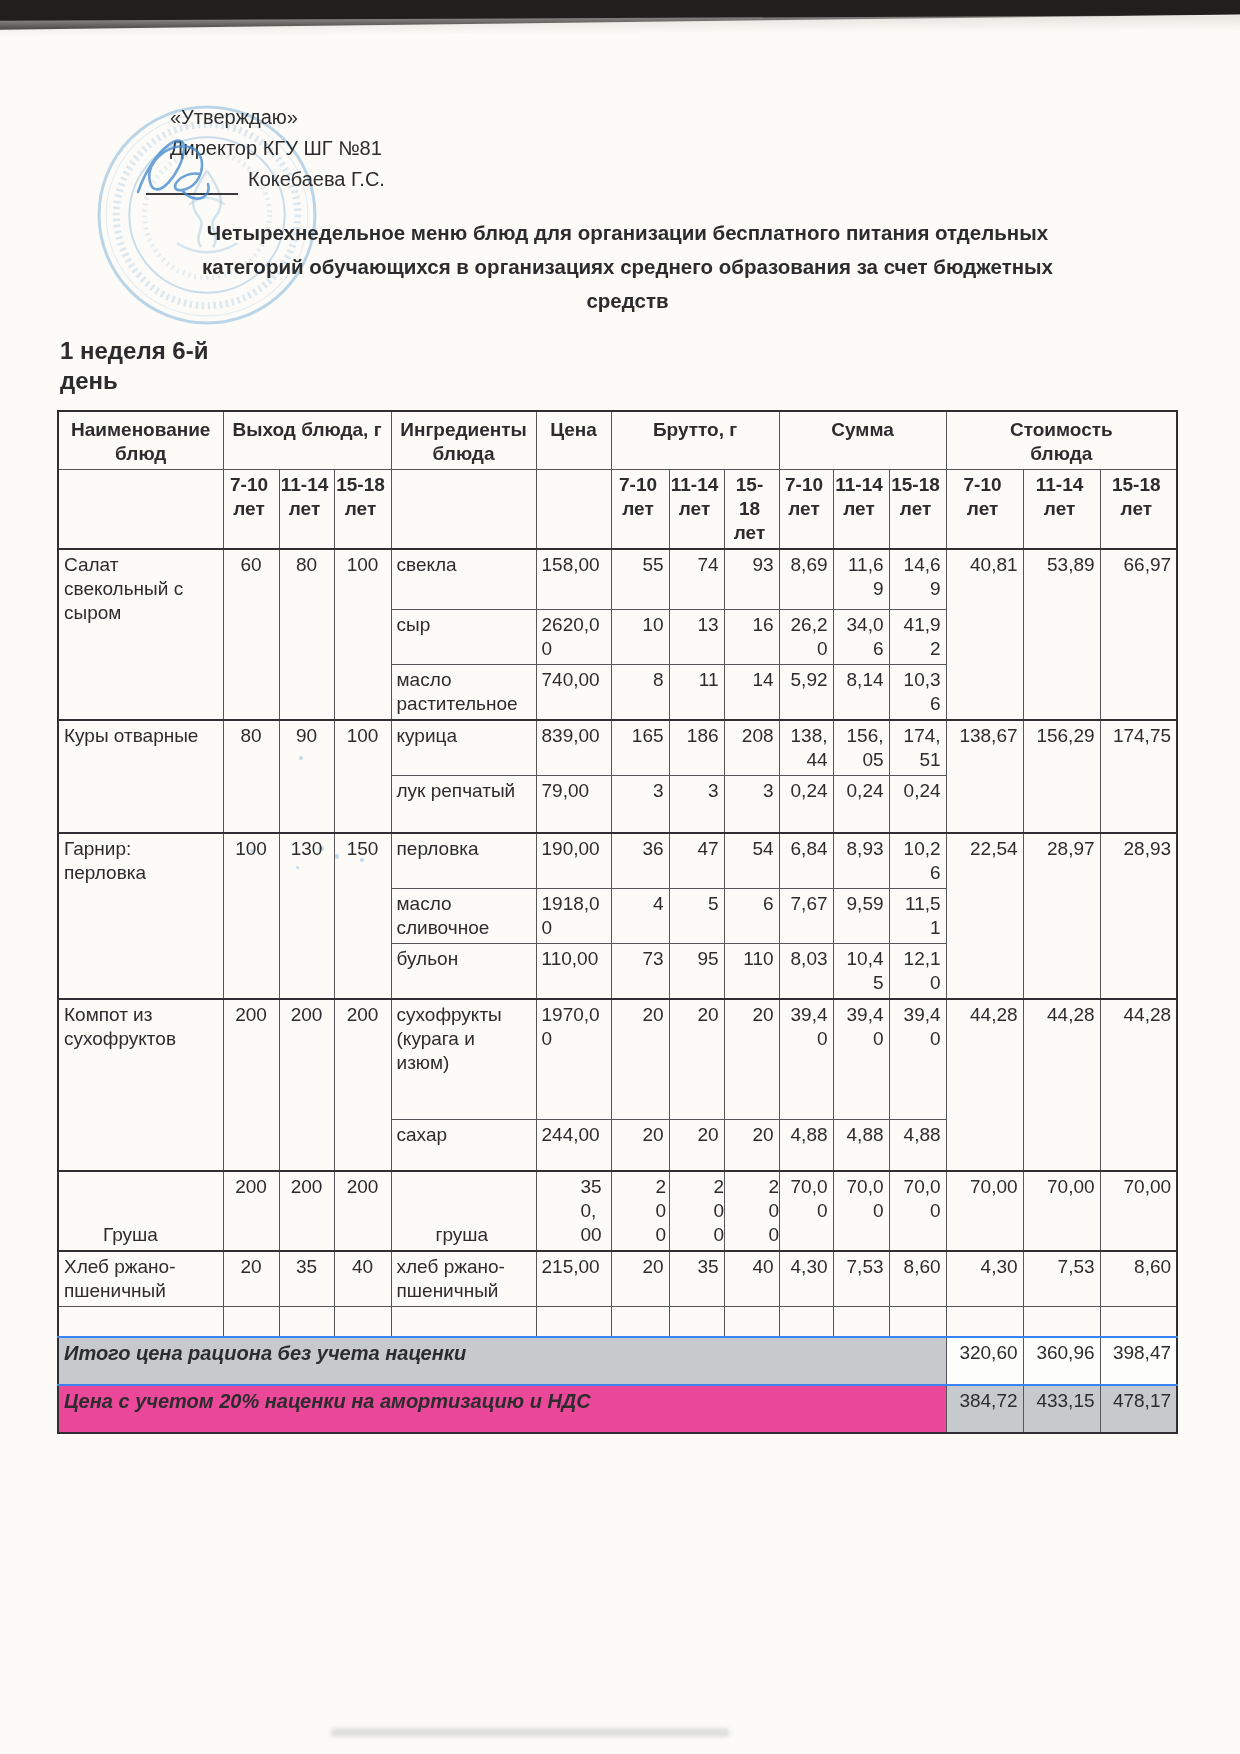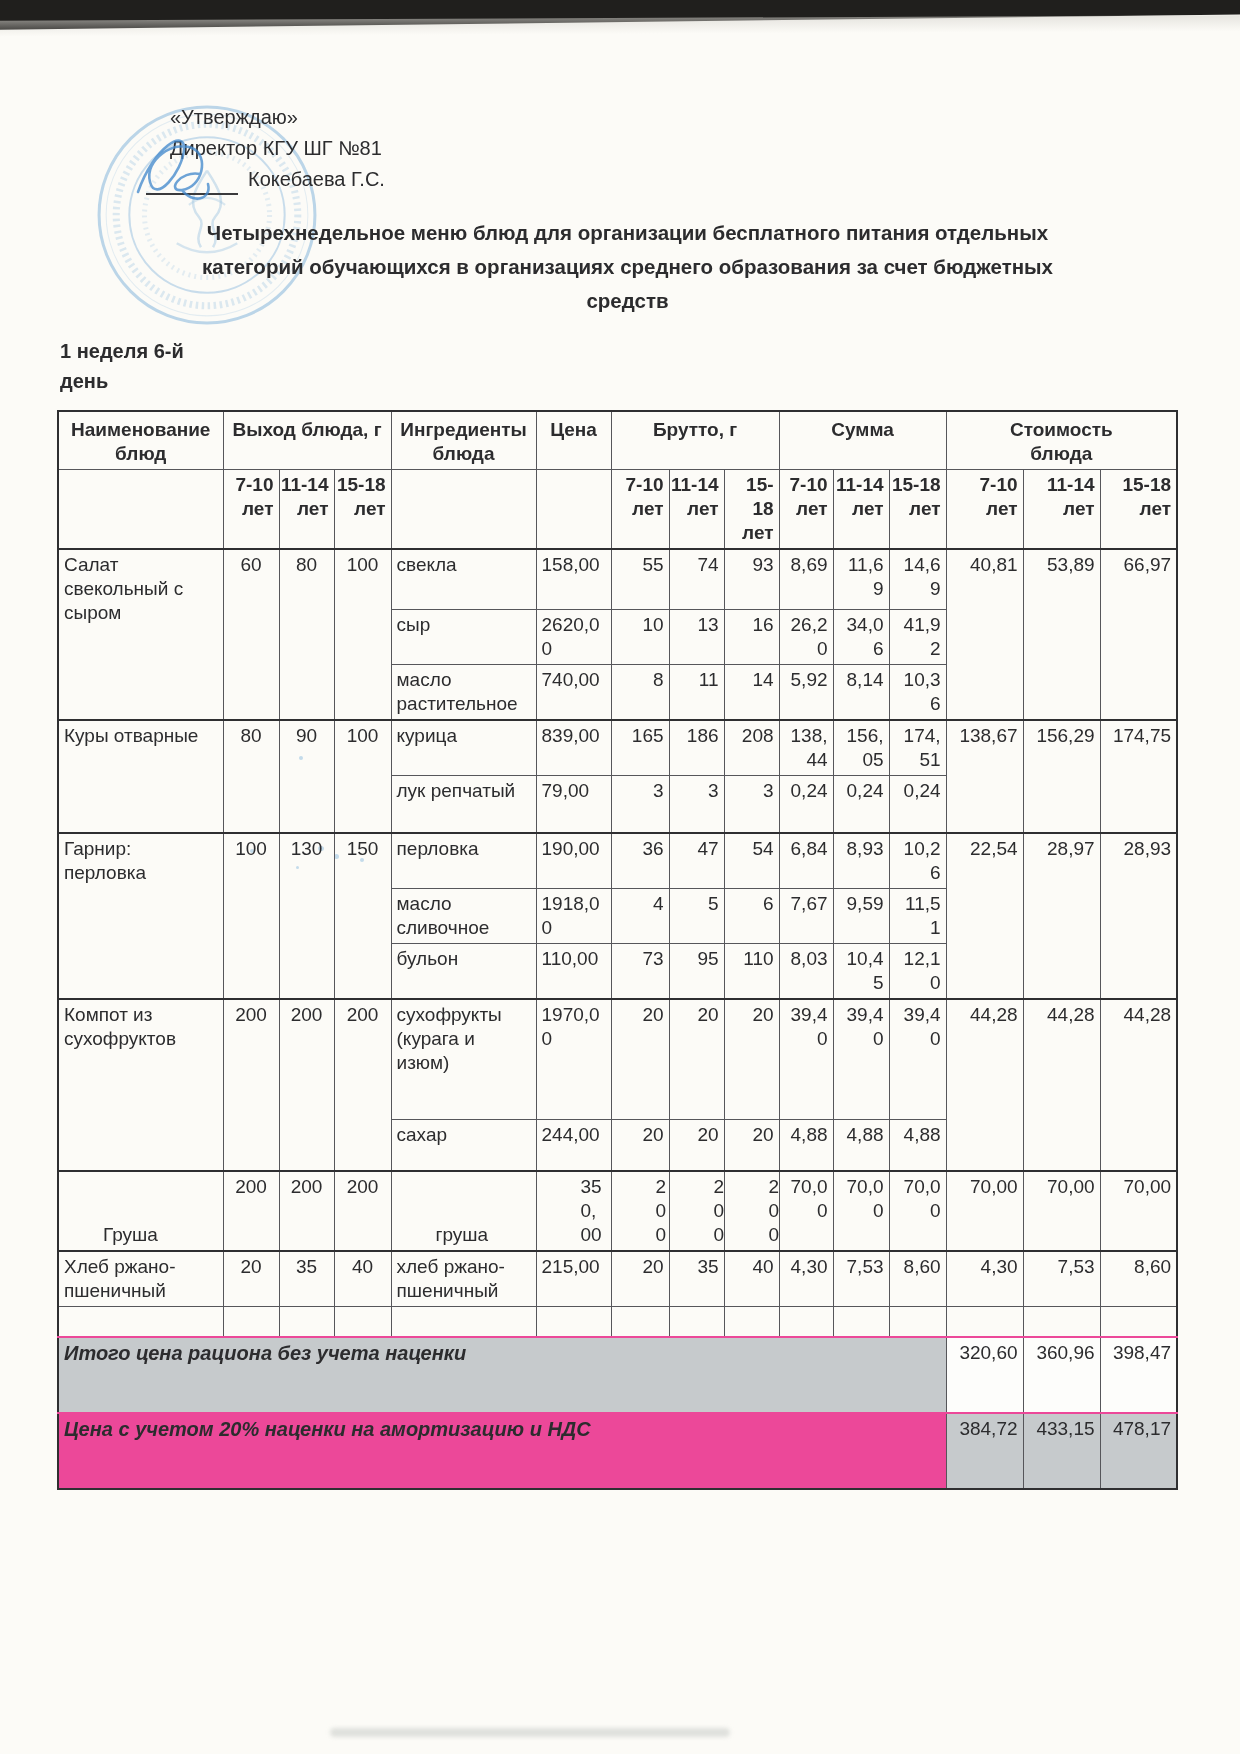--- a/index.html
+++ b/index.html
@@ -22,44 +22,44 @@
   .stamp { position:absolute; left:92px; top:100px; width:230px; height:230px; opacity:.55; }
   .signature { position:absolute; left:126px; top:124px; width:150px; height:96px; opacity:.9; }
 
   .approve { position:absolute; left:170px; top:102px; font-size:20px; line-height:31px; }
   .approve .line3 { margin-left:-24px; display:flex; align-items:flex-end; }
   .sig-underline { display:inline-block; width:92px; height:22px;
     border-bottom:2px solid #3a3a3c; margin-right:10px; }
 
   .title { position:absolute; left:185px; right:170px; top:216px; text-align:center;
     font-weight:bold; font-size:20.5px; line-height:34px; }
-  .week { position:absolute; left:60px; top:336px; font-weight:bold; font-size:20px; line-height:30px; }
+  .week { position:absolute; left:60px; top:336px; font-weight:bold; font-size:24px; line-height:30px; }
 
   
   table.menu { position:absolute; left:57px; top:410px; width:1119px;
     border-collapse:collapse; table-layout:fixed; font-size:19px;
     border:2px solid #2f2f31; }
   table.menu th, table.menu td {
     border:1px solid #56565a; padding:3px 5px; vertical-align:top;
     overflow:hidden; line-height:24px;
   }
   thead th { font-weight:bold; text-align:center; }
   tr.h1 th { height:54px; vertical-align:top; padding-top:6px;text-align:center; }
-  tr.h2 th { height:76px; vertical-align:top; text-align:right; padding-left:1px; }
+  tr.h2 th { height:76px; vertical-align:top; text-align:center; padding-left:1px; }
   .cap { max-width:125px; margin:0 auto; }
 
   td.l { text-align:left; }
   td.c { text-align:center; }
   td.r { text-align:right; word-break:break-all; }
   td.price { text-align:left; word-break:break-all; }
   tr.group-top td { border-top:2px solid #2f2f31; }
   tr.mixed td.vb { vertical-align:bottom;padding-left:44px; }
   tr.spacer td { height:30px; }
 
-  tr.total td { border-top:2px solid #ec4899; height:76px; }
+  tr.total td { border-top:2px solid #3b82f6; height:48px; }
   td.total-label { background:#c6cacc; font-weight:bold; font-style:italic;
     font-size:20px; text-align:left; vertical-align:middle; padding-left:10px; }
   tr.total-gray td { background:#ec4899; }
   td.total-val { text-align:right; word-break:break-all; vertical-align:top; background:#fdfdfb; }
   tr.total-gray td.total-val { background:#c6cacc; }
 </style>
 </head>
 <body>
 
 <div class="scan-top"></div>

